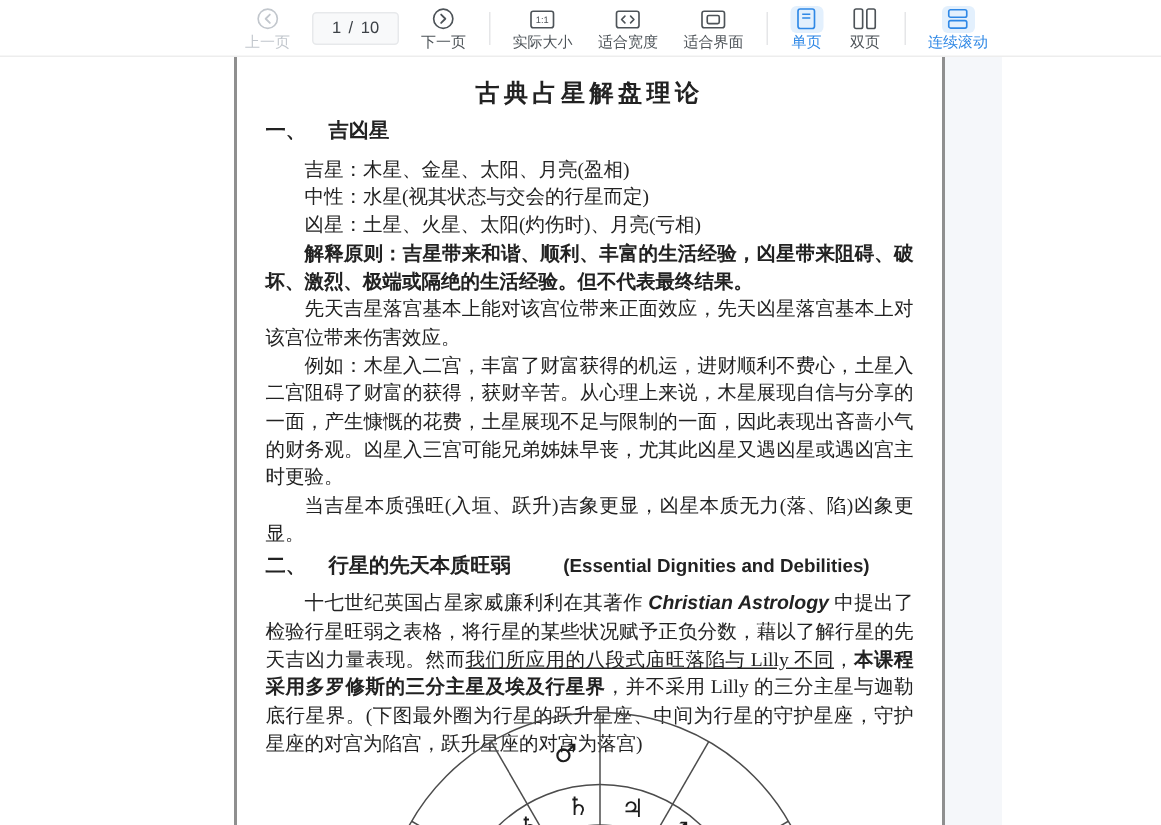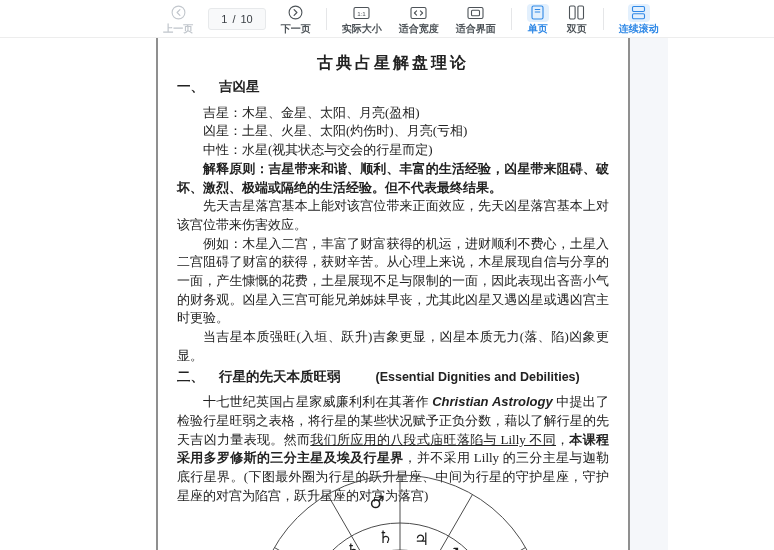--- a/index.html
+++ b/index.html
@@ -11,21 +11,21 @@
              display:flex; align-items:center; justify-content:center;
              padding-left:48px; gap:13px; position:relative; z-index:5; }
   .tb-btn { display:flex; flex-direction:column; align-items:center; gap:2px;
             background:none; border:none; cursor:pointer; color:#4d5358;
             font-size:10px; line-height:1; font-family:inherit; padding:0 2px; }
   .tb-btn .ic { width:22px; height:18px; display:flex; align-items:center;
                 justify-content:center; border-radius:4px; }
   .tb-btn.active { color:#2f88e6; }
   .tb-btn.active .ic { background:#e3f0fd; }
   .tb-btn.disabled { color:#c2c7cd; }
-  .tb-label { white-space:nowrap;font-weight:bold; }
+  .tb-label { white-space:nowrap; }
   .tb-sep { width:1px; height:22px; background:#e5e6e8; }
   .pager { display:flex; gap:5px; align-items:center; font-size:11px; color:#3c4146;
            background:#f8f9fa; border:1px solid #e7e9eb; border-radius:3px;
            padding:4px 12px; cursor:text; }
 
   
   .content { position:relative; width:668px; height:512px; background:#ffffff; }
   .right-panel { position:absolute; top:0; right:0; width:78px; height:512px;
                  background:#f5f7fa; }
   .page { position:absolute; left:156px; top:0; width:474px; height:512px;
@@ -155,22 +155,22 @@
 
     <div class="page doc">
 
       <div class="doc-title">古典占星解盘理论</div>
 
       <div class="sec-heading">
         <span class="sec-num">一、</span><span>吉凶星</span>
       </div>
 
       <div class="plain-line">吉星：木星、金星、太阳、月亮(盈相)</div>
+      <div class="plain-line">中性：水星(视其状态与交会的行星而定)</div>
       <div class="plain-line">凶星：土星、火星、太阳(灼伤时)、月亮(亏相)</div>
-      <div class="plain-line">中性：水星(视其状态与交会的行星而定)</div>
 
       <p class="para b">解释原则：吉星带来和谐、顺利、丰富的生活经验，凶星带来阻碍、破坏、激烈、极端或隔绝的生活经验。但不代表最终结果。</p>
       <p class="para">先天吉星落宫基本上能对该宫位带来正面效应，先天凶星落宫基本上对该宫位带来伤害效应。</p>
       <p class="para">例如：木星入二宫，丰富了财富获得的机运，进财顺利不费心，土星入二宫阻碍了财富的获得，获财辛苦。从心理上来说，木星展现自信与分享的一面，产生慷慨的花费，土星展现不足与限制的一面，因此表现出吝啬小气的财务观。凶星入三宫可能兄弟姊妹早丧，尤其此凶星又遇凶星或遇凶宫主时更验。</p>
       <p class="para">当吉星本质强旺(入垣、跃升)吉象更显，凶星本质无力(落、陷)凶象更显。</p>
 
       <div class="sec-heading">
         <span class="sec-num">二、</span><span>行星的先天本质旺弱</span><span class="heading-en">(Essential Dignities and Debilities)</span>
       </div>
 

